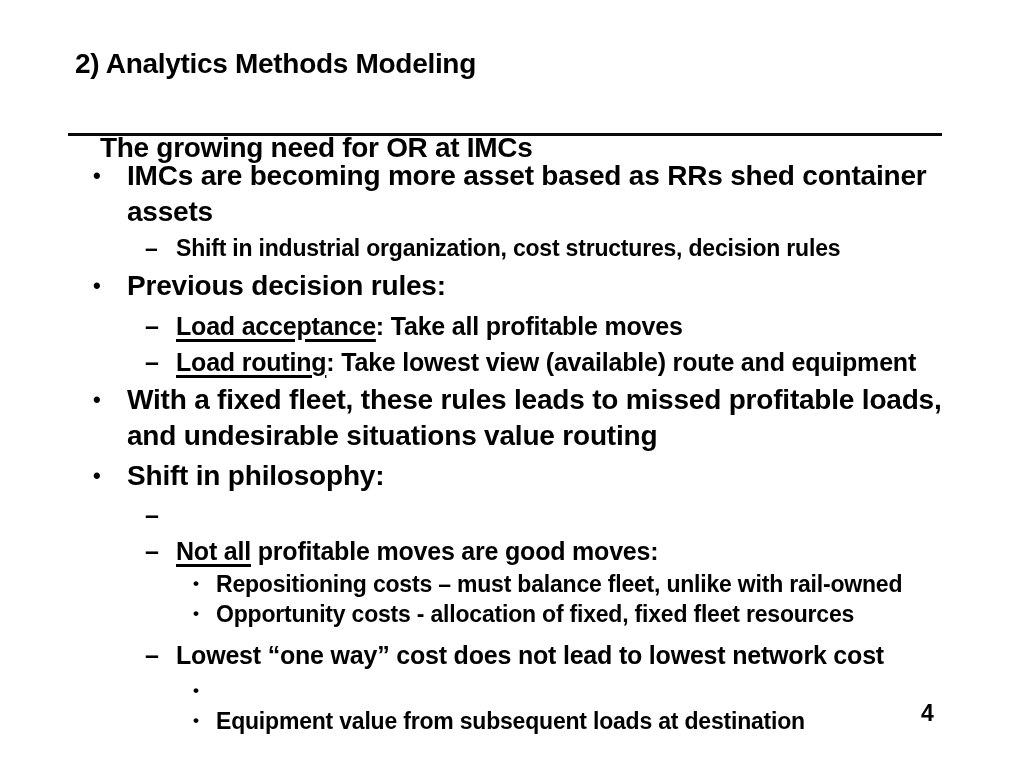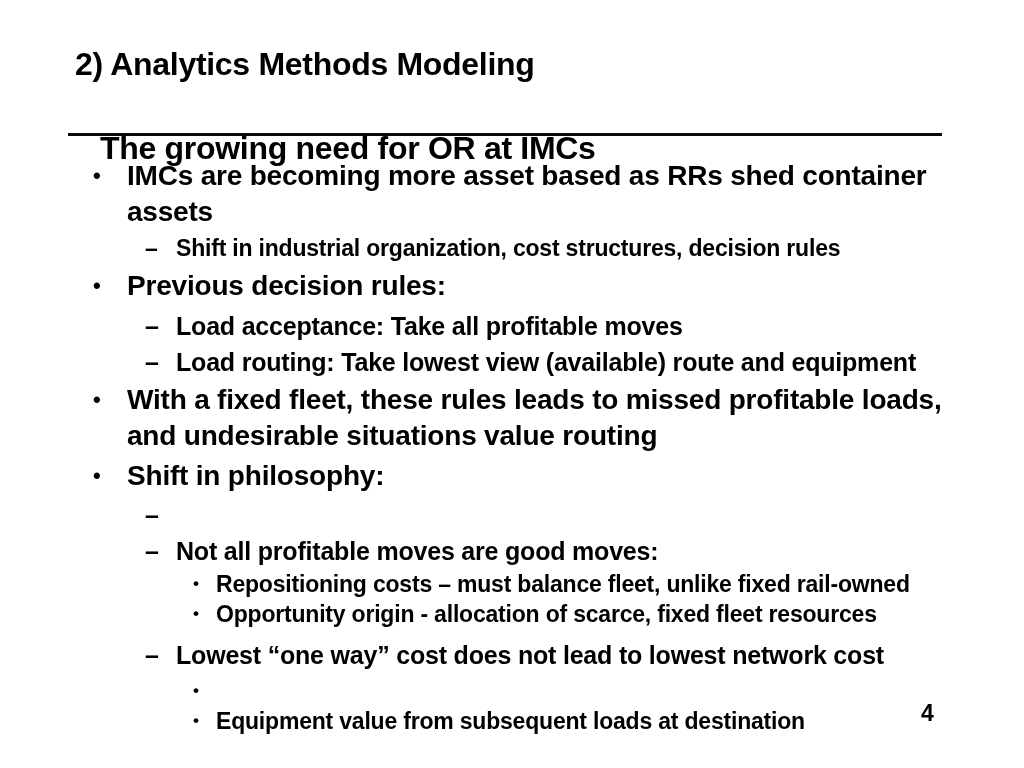--- a/index.html
+++ b/index.html
@@ -7,21 +7,21 @@
     width:1024px;height:768px;
     background:#ffffff;
     font-family:"Liberation Sans","DejaVu Sans",sans-serif;
     font-weight:bold;
     color:#000000;
     overflow:hidden;
   }
   .slide{position:relative;width:1024px;height:768px;background:#ffffff;}
 
   
-  .title{position:absolute;left:75px;top:46px;font-size:32px;line-height:36px;letter-spacing:-0.3px;}
+  .title{position:absolute;left:75px;top:46px;font-size:28px;line-height:36px;letter-spacing:-0.3px;}
   .title .t2{padding-left:25px;margin-top:48px;}
 
   
   .rule{position:absolute;left:68px;top:133px;width:874px;height:3px;background:#0a0a0a;}
 
   
   .content{position:absolute;left:93px;top:158px;width:880px;}
   .item{display:flex;align-items:flex-start;letter-spacing:-0.2px;}
   .item .marker{flex:0 0 auto;}
   .l1{font-size:28px;line-height:36px;}
@@ -29,21 +29,21 @@
   .l1 .text{width:818px;}
   .l2{font-size:25px;line-height:36px;margin-left:52px;white-space:nowrap;}
   .l2 .marker{width:31px;}
   .l2.sub1{font-size:23px;}
   .l3{font-size:23px;line-height:30px;margin-left:100px;white-space:nowrap;}
   .l3 .marker{width:23px;font-size:17px;}
   .mt2{margin-top:2px;}
   .mt3{margin-top:3px;}
   .mt4{margin-top:4px;}
   .mt8{margin-top:8px;}
-  .u{text-decoration-thickness:2.5px;text-underline-offset:4px;}
+  .u{text-decoration:underline;text-decoration-thickness:2.5px;text-underline-offset:4px;}
 
   
   .pageno{position:absolute;left:921px;top:699px;font-size:23px;line-height:28px;}
 </style>
 </head>
 <body>
 
 <div class="slide">
 
   <div class="title">
@@ -94,26 +94,26 @@
       <span class="marker">–</span>
     </div>
 
     <div class="item l2">
       <span class="marker">–</span>
       <span class="text"><span class="u">Not all</span><span> profitable moves are good moves:</span></span>
     </div>
 
     <div class="item l3">
       <span class="marker">•</span>
-      <span class="text"><span>Repositioning costs – must balance fleet, unlike fixed rail-owned</span></span>
+      <span class="text"><span>Repositioning costs – must balance fleet, unlike with rail-owned</span></span>
     </div>
 
     <div class="item l3">
       <span class="marker">•</span>
-      <span class="text"><span>Opportunity origin - allocation of scarce, fixed fleet resources</span></span>
+      <span class="text"><span>Opportunity costs - allocation of fixed, fixed fleet resources</span></span>
     </div>
 
     <div class="item l2 mt8">
       <span class="marker">–</span>
       <span class="text"><span>Lowest “one way” cost does not lead to lowest network cost</span></span>
     </div>
 
     <div class="item l3 mt3">
       <span class="marker">•</span>
     </div>

